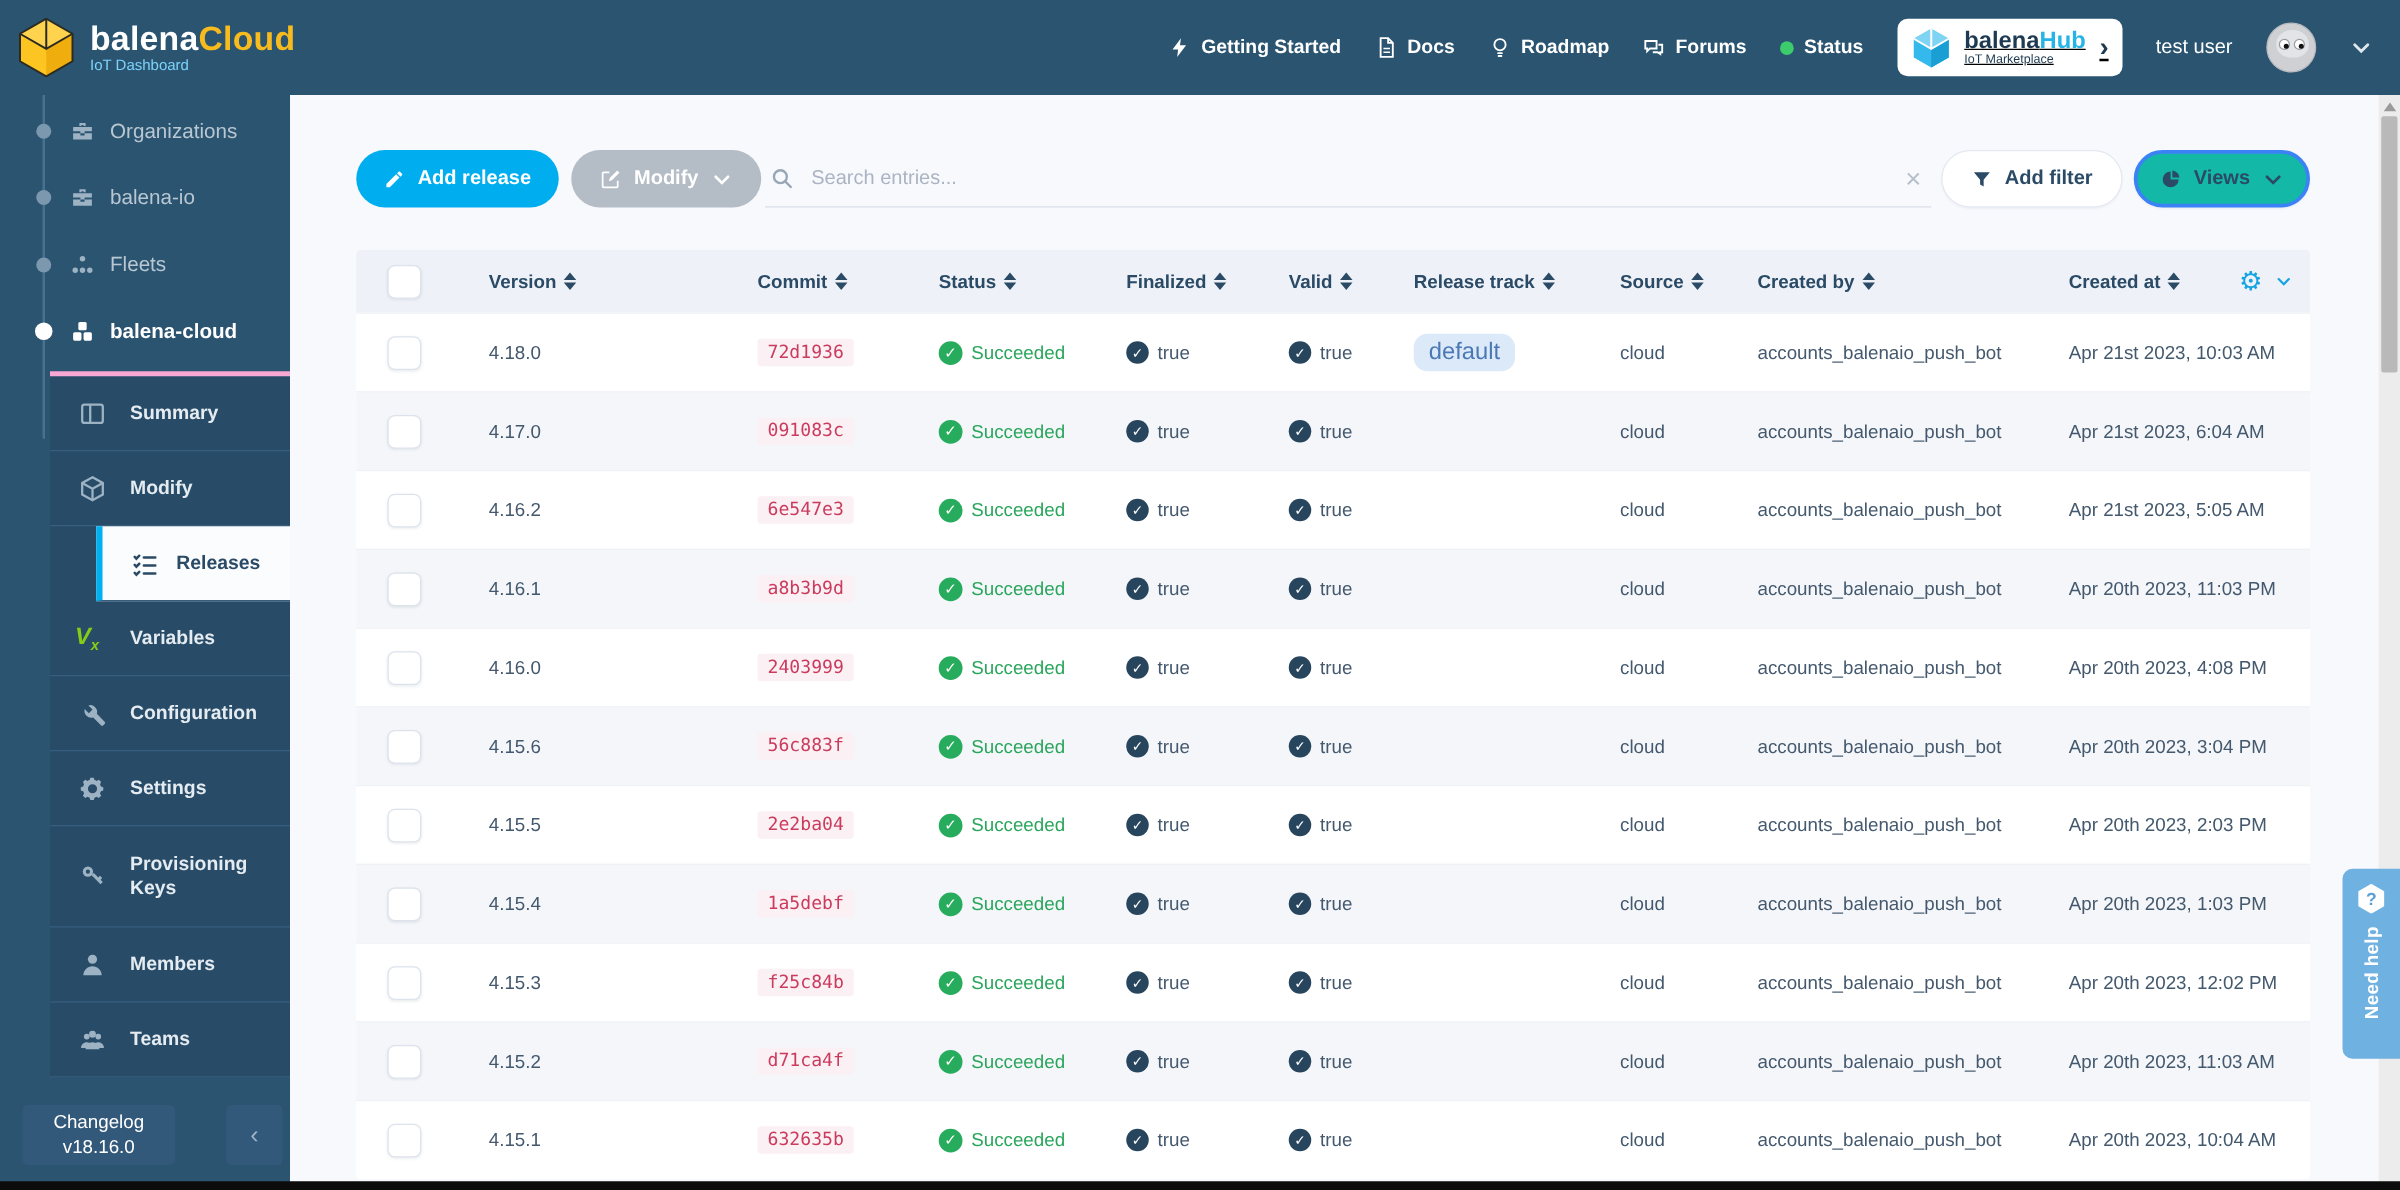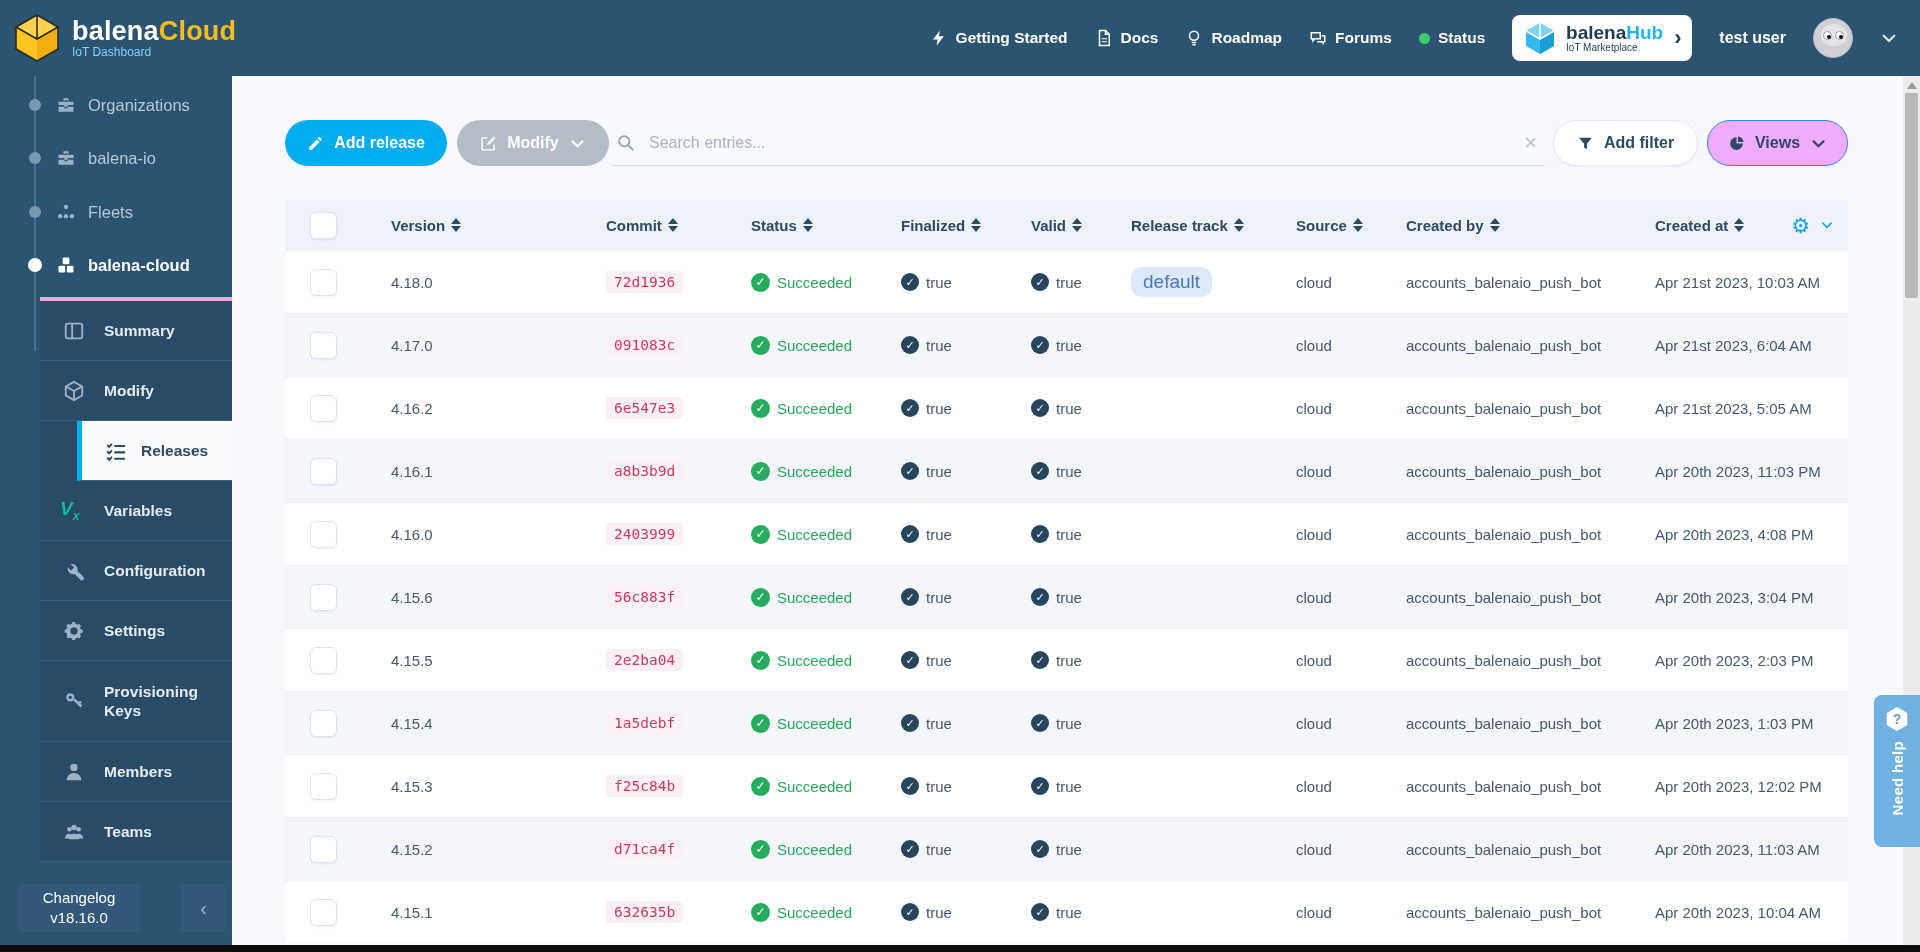--- a/index.html
+++ b/index.html
@@ -10,48 +10,48 @@
   .navbar { position:absolute; top:0; left:0; width:1920px; height:76px; background:#2a5470; display:flex; align-items:center; z-index:30; }
   .logo { display:flex; align-items:center; gap:12px; margin-left:14px; }
   .logo-cube { width:46px; height:48px; }
   .logo-text .brandline { font-size:27px; font-weight:bold; color:#fff; line-height:26px; letter-spacing:.2px; }
   .logo-text .brandline .prod { color:#f8bb1d; }
   .logo-text .sub { font-size:12px; color:#7dd3fc; margin-top:1px; }
   .nav-right { margin-left:auto; display:flex; align-items:center; gap:27px; margin-right:22px; }
   .nav-link { display:flex; align-items:center; gap:8px; color:#fff; font-size:15.5px; font-weight:600; cursor:pointer; }
   .nav-link svg { width:18px; height:18px; }
   .status-dot { width:11px; height:11px; border-radius:50%; background:#3dcc6d; }
-  .hub-card { background:#fff; border-radius:8px; height:46px; width:180px; display:flex; align-items:center; justify-content:center; gap:9px; cursor:pointer; }
+  .hub-card { background:#fff; border-radius:8px; height:46px; width:180px; display:flex; align-items:center; justify-content:center; gap:9px; cursor:pointer;text-decoration:underline; }
   .hub-cube { width:34px; height:34px; }
   .hub-text .hline { font-size:19px; font-weight:bold; color:#1e3a52; line-height:18px; }
   .hub-text .hline .hub { color:#25b3e8; }
   .hub-text .hsub { font-size:10px; color:#1e3a52; }
   .hub-arrow { font-size:22px; font-weight:bold; color:#1e3a52; margin-left:2px; }
-  .user-name { color:#fff; font-size:16px;font-weight:bold; }
+  .user-name { color:#fff; font-size:16px; }
   .avatar { width:40px; height:40px; border-radius:50%; background:#cfd0d4; position:relative; overflow:hidden; border:1px solid #b9bac0; }
   .avatar .dome { position:absolute; left:7px; top:5px; width:26px; height:22px; border-radius:50% 50% 45% 45%; background:#e3e4e7; }
   .avatar .eye { position:absolute; top:12px; width:9px; height:9px; background:#fff; border-radius:50%; border:1px solid #9b9ca1; }
   .avatar .eye:after { content:""; position:absolute; left:2.5px; top:2.5px; width:4px; height:4px; background:#111; border-radius:50%; }
   .avatar .eye.l { left:9px; } .avatar .eye.r { left:21px; }
   .nav-chevron { color:#dfe6ec; }
 
   
   .sidebar { position:absolute; top:76px; left:0; width:232px; height:876px; background:#2a5470; z-index:20; }
   .tree-line { position:absolute; left:34px; top:-12px; width:2px; height:287px; background:#49708f; }
   .tree-item { position:absolute; left:0; width:232px; height:34px; display:flex; align-items:center; cursor:pointer; }
   .tree-dot { position:absolute; left:29px; width:12px; height:12px; border-radius:50%; background:#7c98ae; }
   .tree-dot.active { width:14px; height:14px; left:28px; background:#fff; }
   .tree-item svg { position:absolute; left:56px; width:20px; height:20px; }
   .tree-label { position:absolute; left:88px; font-size:16.5px; color:#b9c7d3; }
   .tree-label.active { color:#fff; font-weight:bold; }
 
   .submenu { position:absolute; left:40px; top:221px; width:192px; background:#284c68; border-top:4px solid #f9a8d4; }
   .menu-item { position:relative; height:60px; display:flex; align-items:center; border-bottom:1px solid #375e7d; cursor:pointer; }
   .menu-item svg { position:absolute; left:23px; width:22px; height:22px; }
-  .menu-item .vx { position:absolute; left:20px; font-size:19px; font-style:italic; font-weight:bold; color:#14b8a6; }
+  .menu-item .vx { position:absolute; left:20px; font-size:19px; font-style:italic; font-weight:bold; color:#84cc16; }
   .menu-label { position:absolute; left:64px; font-size:15.5px; font-weight:600; color:#e4ebf1; width:110px; line-height:19px; }
   .menu-item.active { background:#fbfcfe; border-left:5px solid #00b0f0;margin-left:37px; }
   .menu-item.active .menu-label { color:#2a4a66; left:59px; }
   .menu-item.tall { height:81px; }
 
   .changelog-btn { position:absolute; left:18px; top:808px; width:122px; height:48px; background:#33597a; border-radius:4px; color:#fff; font-size:15px; text-align:center; line-height:20px; padding-top:4px; cursor:pointer; }
   .collapse-btn { position:absolute; left:181px; top:808px; width:45px; height:48px; background:#33597a; border-radius:4px; color:#9fb4c6; font-size:20px; display:flex; align-items:center; justify-content:center; cursor:pointer; }
 
   
   .main { position:absolute; top:76px; left:232px; width:1688px; height:876px; background:#f8f9fd; }
@@ -63,21 +63,21 @@
   .btn-pill svg { width:17px; height:17px; }
   .chev { width:12px; height:12px; }
 
   .searchbox { position:absolute; left:327px; top:0; width:933px; height:46px; border-bottom:1px solid #d9dee8; display:flex; align-items:center; }
   .searchbox svg { width:19px; height:19px; margin-left:4px; }
   .search-input { border:none; outline:none; background:transparent; font-size:16px; color:#44596e; margin-left:14px; width:820px; font-family:"Liberation Sans",sans-serif; }
   .search-input::placeholder { color:#aab4c2; }
   .search-clear { position:absolute; right:8px; top:10px; color:#b7bfcb; font-size:22px; cursor:pointer; }
 
   .btn-filter { position:absolute; left:1268px; top:0; width:145px; background:#fff; border:1px solid #e4e9f1; color:#2a4a66; box-shadow:0 1px 2px rgba(30,58,82,.06); }
-  .btn-views  { position:absolute; left:1422px; top:0; width:141px; background:#f0abfc; border:1px solid #3b82f6; color:#2a4a66; box-shadow:0 1px 2px rgba(30,58,82,.06); }
+  .btn-views  { position:absolute; left:1422px; top:0; width:141px; background:#14b8a6; border:3px solid #3b82f6; color:#2a4a66; box-shadow:0 1px 2px rgba(30,58,82,.06); }
 
   
   .table { position:absolute; top:124px; left:53px; width:1563px; background:#fff; border-radius:3px; }
   .trow { display:grid; grid-template-columns:90px 215px 145px 150px 130px 100px 165px 110px 235px 1fr; align-items:center; }
   .thead { background:#eef1f7; height:50px; border-radius:3px 3px 0 0; }
   .th { display:flex; align-items:center; gap:6px; padding-left:16px; font-size:15px; font-weight:600; color:#2a4a66; cursor:pointer; }
   .sort { display:inline-flex; flex-direction:column; gap:2px; }
   .sort i { display:block; width:0; height:0; border-left:5px solid transparent; border-right:5px solid transparent; }
   .sort .up { border-bottom:6px solid #2a4a66; }
   .sort .dn { border-top:6px solid #2a4a66; }

